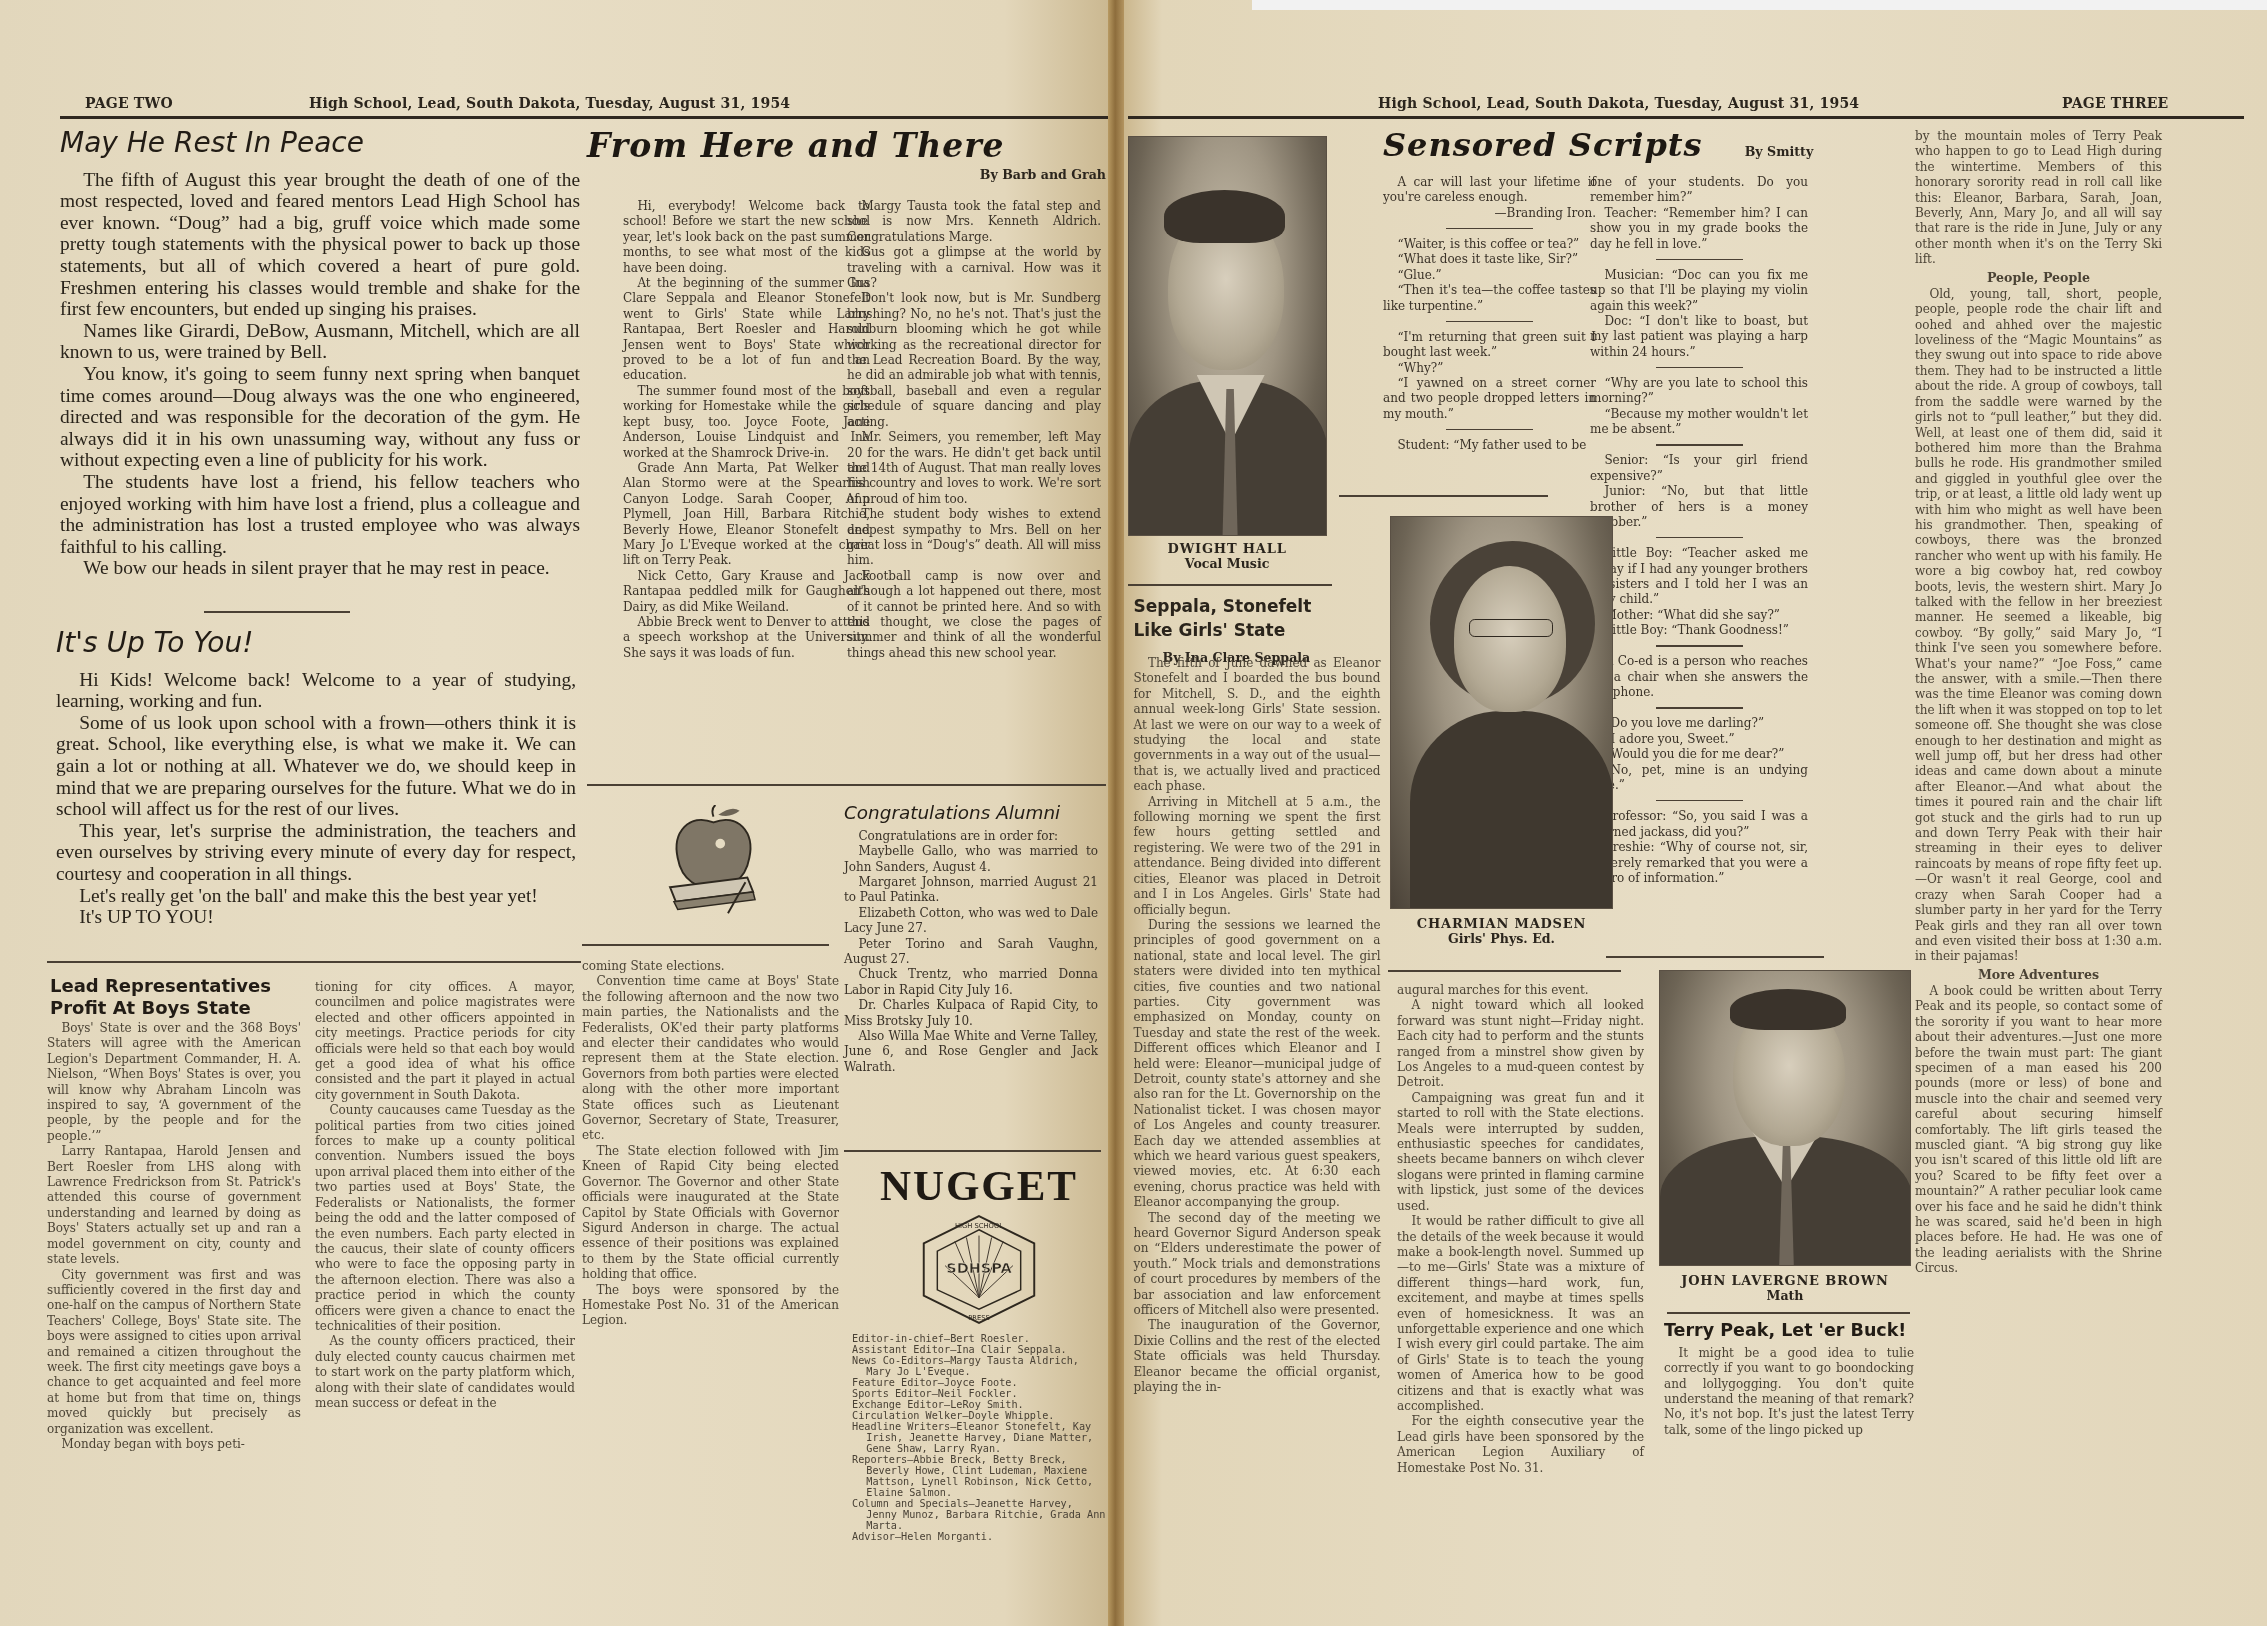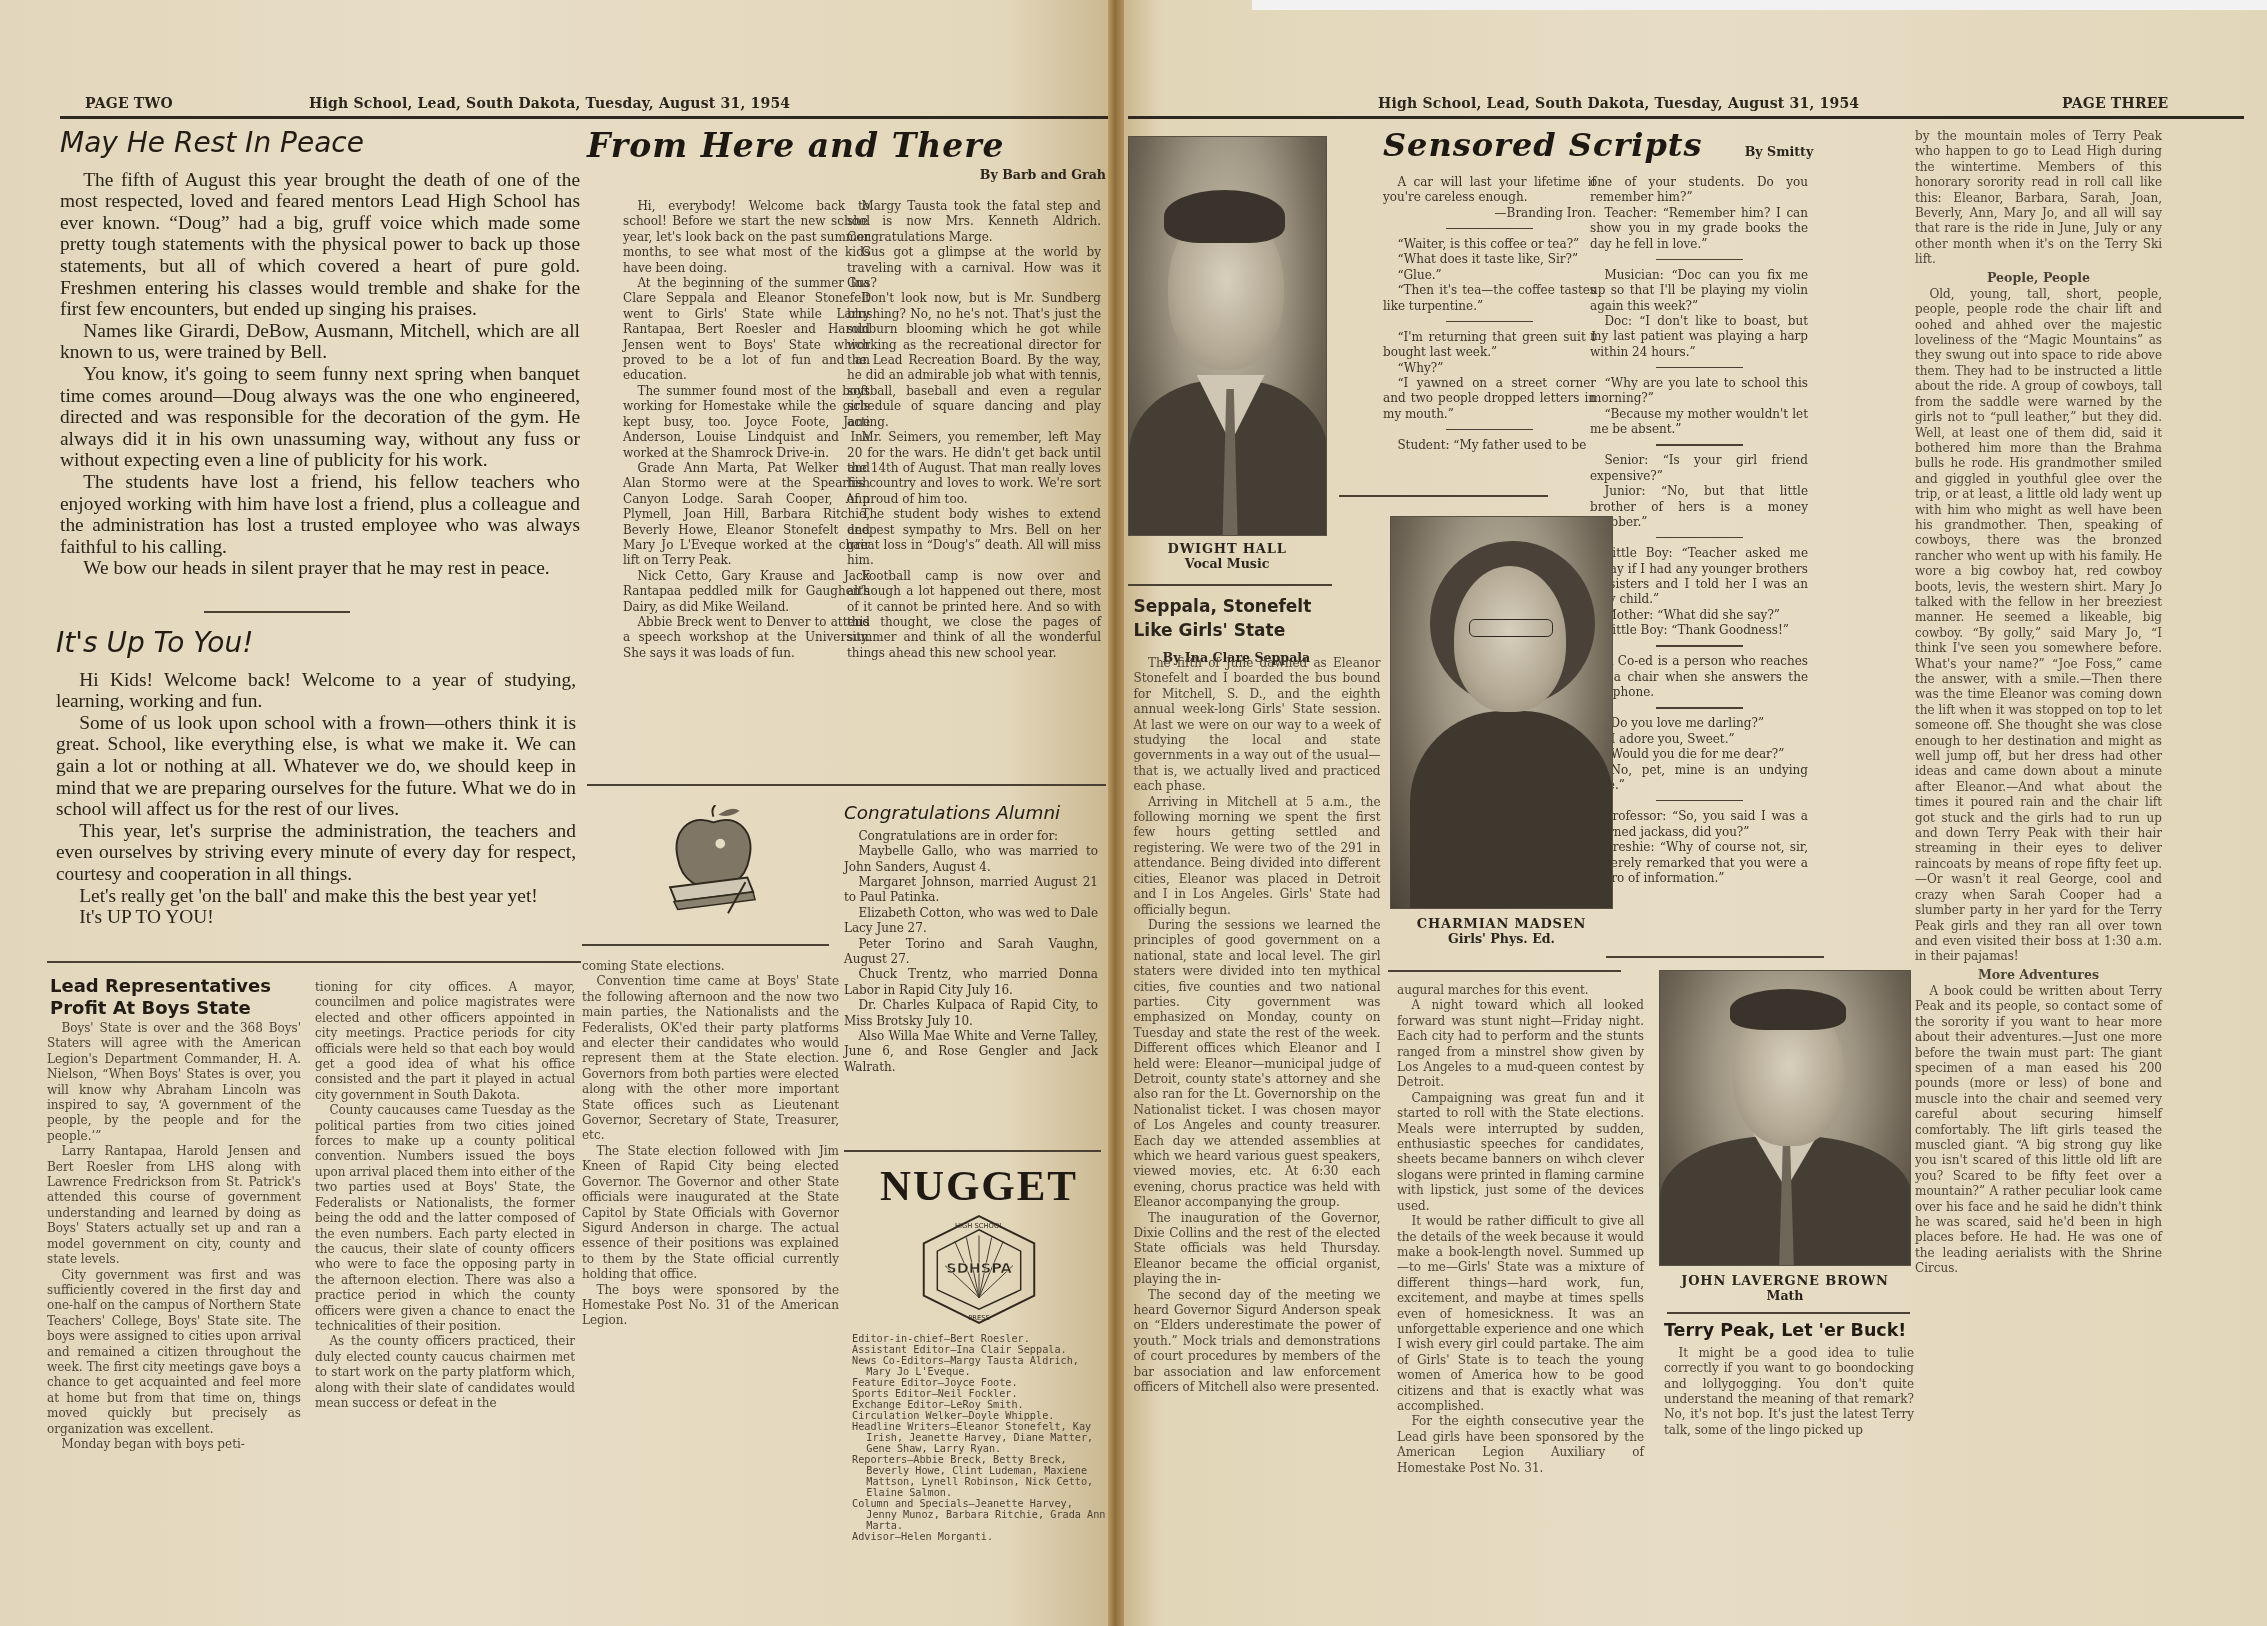--- a/index.html
+++ b/index.html
@@ -278,22 +278,22 @@
     <h2 class="h-sans-b" style="font-size:17px; line-height:24px; color:#2a241b;">
       <span>Seppala, Stonefelt</span><br>
       <span>Like Girls' State</span>
     </h2>
     <div class="byline" style="margin:7.8px 0 0 29px;">By Ina Clare Seppala</div>
   </div>
   <div class="col bodyS dim" style="left:17.5px; top:656px; width:247px;">
     <p>The fifth of June dawned as Eleanor Stonefelt and I boarded the bus bound for Mitchell, S. D., and the eighth annual week-long Girls' State session. At last we were on our way to a week of studying the local and state governments in a way out of the usual—that is, we actually lived and practiced each phase.</p>
     <p>Arriving in Mitchell at 5 a.m., the following morning we spent the first few hours getting settled and registering. We were two of the 291 in attendance. Being divided into different cities, Eleanor was placed in Detroit and I in Los Angeles. Girls' State had officially begun.</p>
     <p>During the sessions we learned the principles of good government on a national, state and local level. The girl staters were divided into ten mythical cities, five counties and two national parties. City government was emphasized on Monday, county on Tuesday and state the rest of the week. Different offices which Eleanor and I held were: Eleanor—municipal judge of Detroit, county state's attorney and she also ran for the Lt. Governorship on the Nationalist ticket. I was chosen mayor of Los Angeles and county treasurer. Each day we attended assemblies at which we heard various guest speakers, viewed movies, etc. At 6:30 each evening, chorus practice was held with Eleanor accompanying the group.</p>
+    <p>The second day of the meeting we heard Governor Sigurd Anderson speak on “Elders underestimate the power of youth.” Mock trials and demonstrations of court procedures by members of the bar association and law enforcement officers of Mitchell also were presented.</p>
     <p>The inauguration of the Governor, Dixie Collins and the rest of the elected State officials was held Thursday. Eleanor became the official organist, playing the in-</p>
-    <p>The second day of the meeting we heard Governor Sigurd Anderson speak on “Elders underestimate the power of youth.” Mock trials and demonstrations of court procedures by members of the bar association and law enforcement officers of Mitchell also were presented.</p>
   </div>
   <div class="col bodyS dim" style="left:281px; top:983px; width:247px;">
     <p style="text-indent:0">augural marches for this event.</p>
     <p>A night toward which all looked forward was stunt night—Friday night. Each city had to perform and the stunts ranged from a minstrel show given by Los Angeles to a mud-queen contest by Detroit.</p>
     <p>Campaigning was great fun and it started to roll with the State elections. Meals were interrupted by sudden, enthusiastic speeches for candidates, sheets became banners on wihch clever slogans were printed in flaming carmine with lipstick, just some of the devices used.</p>
     <p>It would be rather difficult to give all the details of the week because it would make a book-length novel. Summed up—to me—Girls' State was a mixture of different things—hard work, fun, excitement, and maybe at times spells even of homesickness. It was an unforgettable experience and one which I wish every girl could partake. The aim of Girls' State is to teach the young women of America how to be good citizens and that is exactly what was accomplished.</p>
     <p>For the eighth consecutive year the Lead girls have been sponsored by the American Legion Auxiliary of Homestake Post No. 31.</p>
   </div>
 
   <div class="photo" style="left:543px; top:970px; width:252px; height:296px;">

